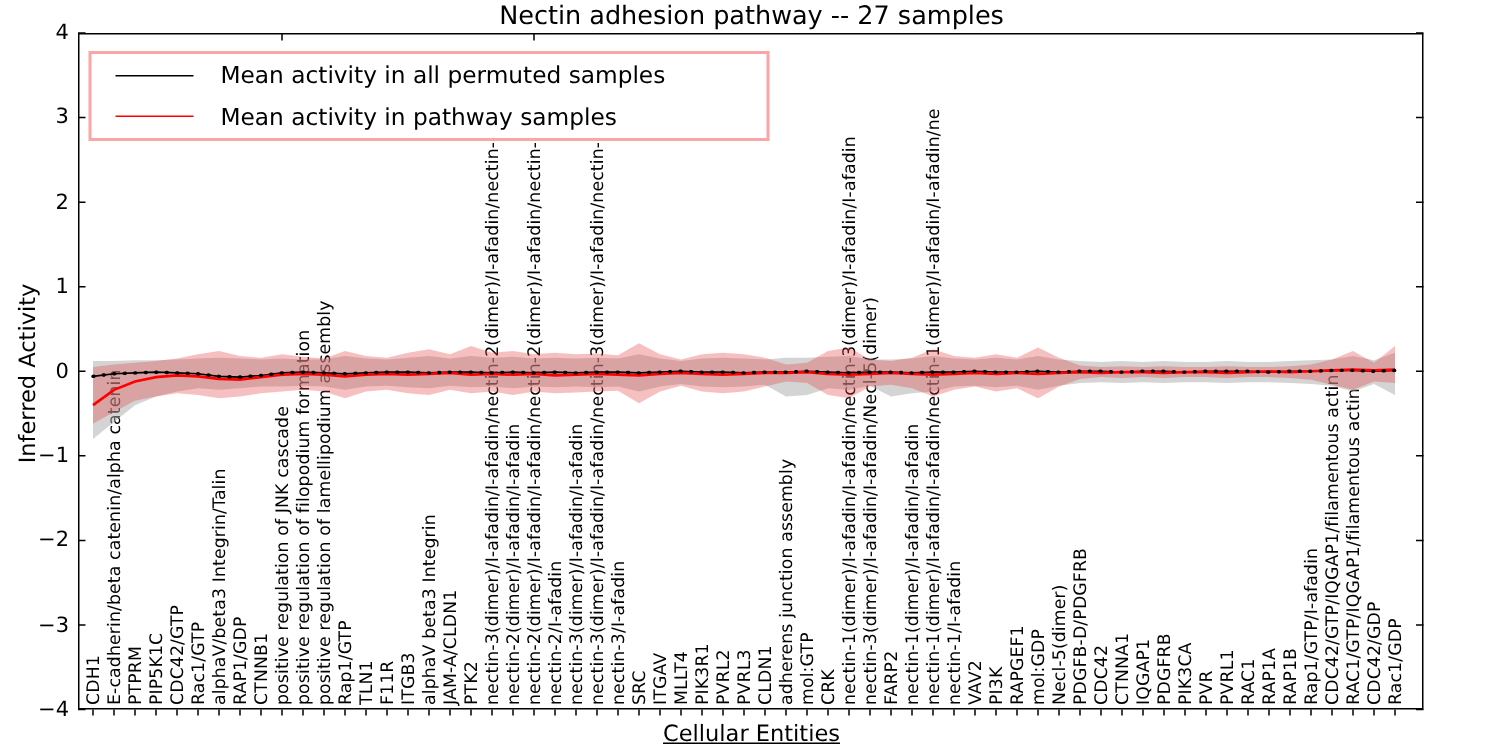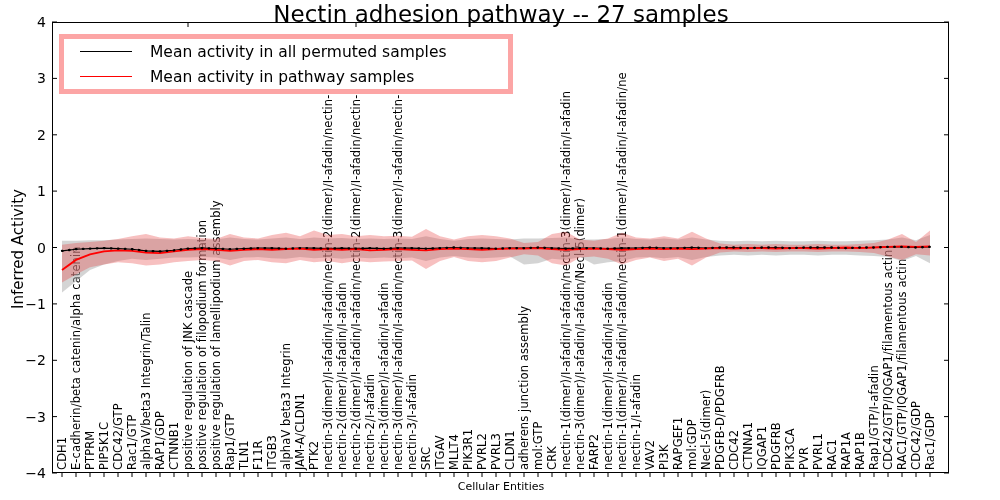--- a/index.html
+++ b/index.html
@@ -2,39 +2,39 @@
 <html><head>
 <meta charset="utf-8">
 <style>
   html,body{margin:0;padding:0;background:#ffffff;}
   #figure{
     position:relative;width:1000px;height:500px;background:#ffffff;
     overflow:hidden;font-family:"DejaVu Sans","Liberation Sans",sans-serif;color:#000;
   }
   .chart-title{
     position:absolute;left:52px;top:1px;width:898px;text-align:center;
-    font-size:23px;white-space:nowrap;
+    font-size:17px;white-space:nowrap;
   }
   .plot-box{position:absolute;left:52px;top:22px;width:897px;height:451px;border:1px solid #000;box-sizing:border-box;}
   .y-axis-label{
     position:absolute;left:-62px;top:240px;width:160px;text-align:center;font-size:15px;
     transform:rotate(-90deg);transform-origin:center center;
   }
   .x-axis-label{
-    position:absolute;left:52px;top:480px;width:898px;text-align:center;font-size:11px;
+    position:absolute;left:52px;top:480px;width:898px;text-align:center;font-size:15px;text-decoration:underline;
   }
   .ytick{position:absolute;left:0;width:46px;text-align:right;font-size:14px;line-height:16px;}
   .xtick-label{
     position:absolute;white-space:nowrap;font-size:11.5px;line-height:12px;
     transform:rotate(-90deg);transform-origin:0 0;letter-spacing:0.1px;
   }
   #chart-svg{position:absolute;left:0;top:0;pointer-events:none;}
   .legend{
     position:absolute;left:59px;top:34px;width:454px;height:60px;background:#fff;
-    border:5px solid #fca5a5;box-sizing:border-box;display:flex;flex-direction:column;justify-content:space-evenly;
+    border:2px solid #fca5a5;box-sizing:border-box;display:flex;flex-direction:column;justify-content:space-evenly;
   }
   .legend-row{display:flex;align-items:center;height:26px;}
   .legend-line{display:inline-block;width:52px;height:0;border-top:1.6px solid #000;margin-left:16px;flex:none;}
   .legend-text{margin-left:18px;font-size:15.5px;white-space:nowrap;}
 </style>
 </head>
 <body>
 
 <div id="figure">
 

